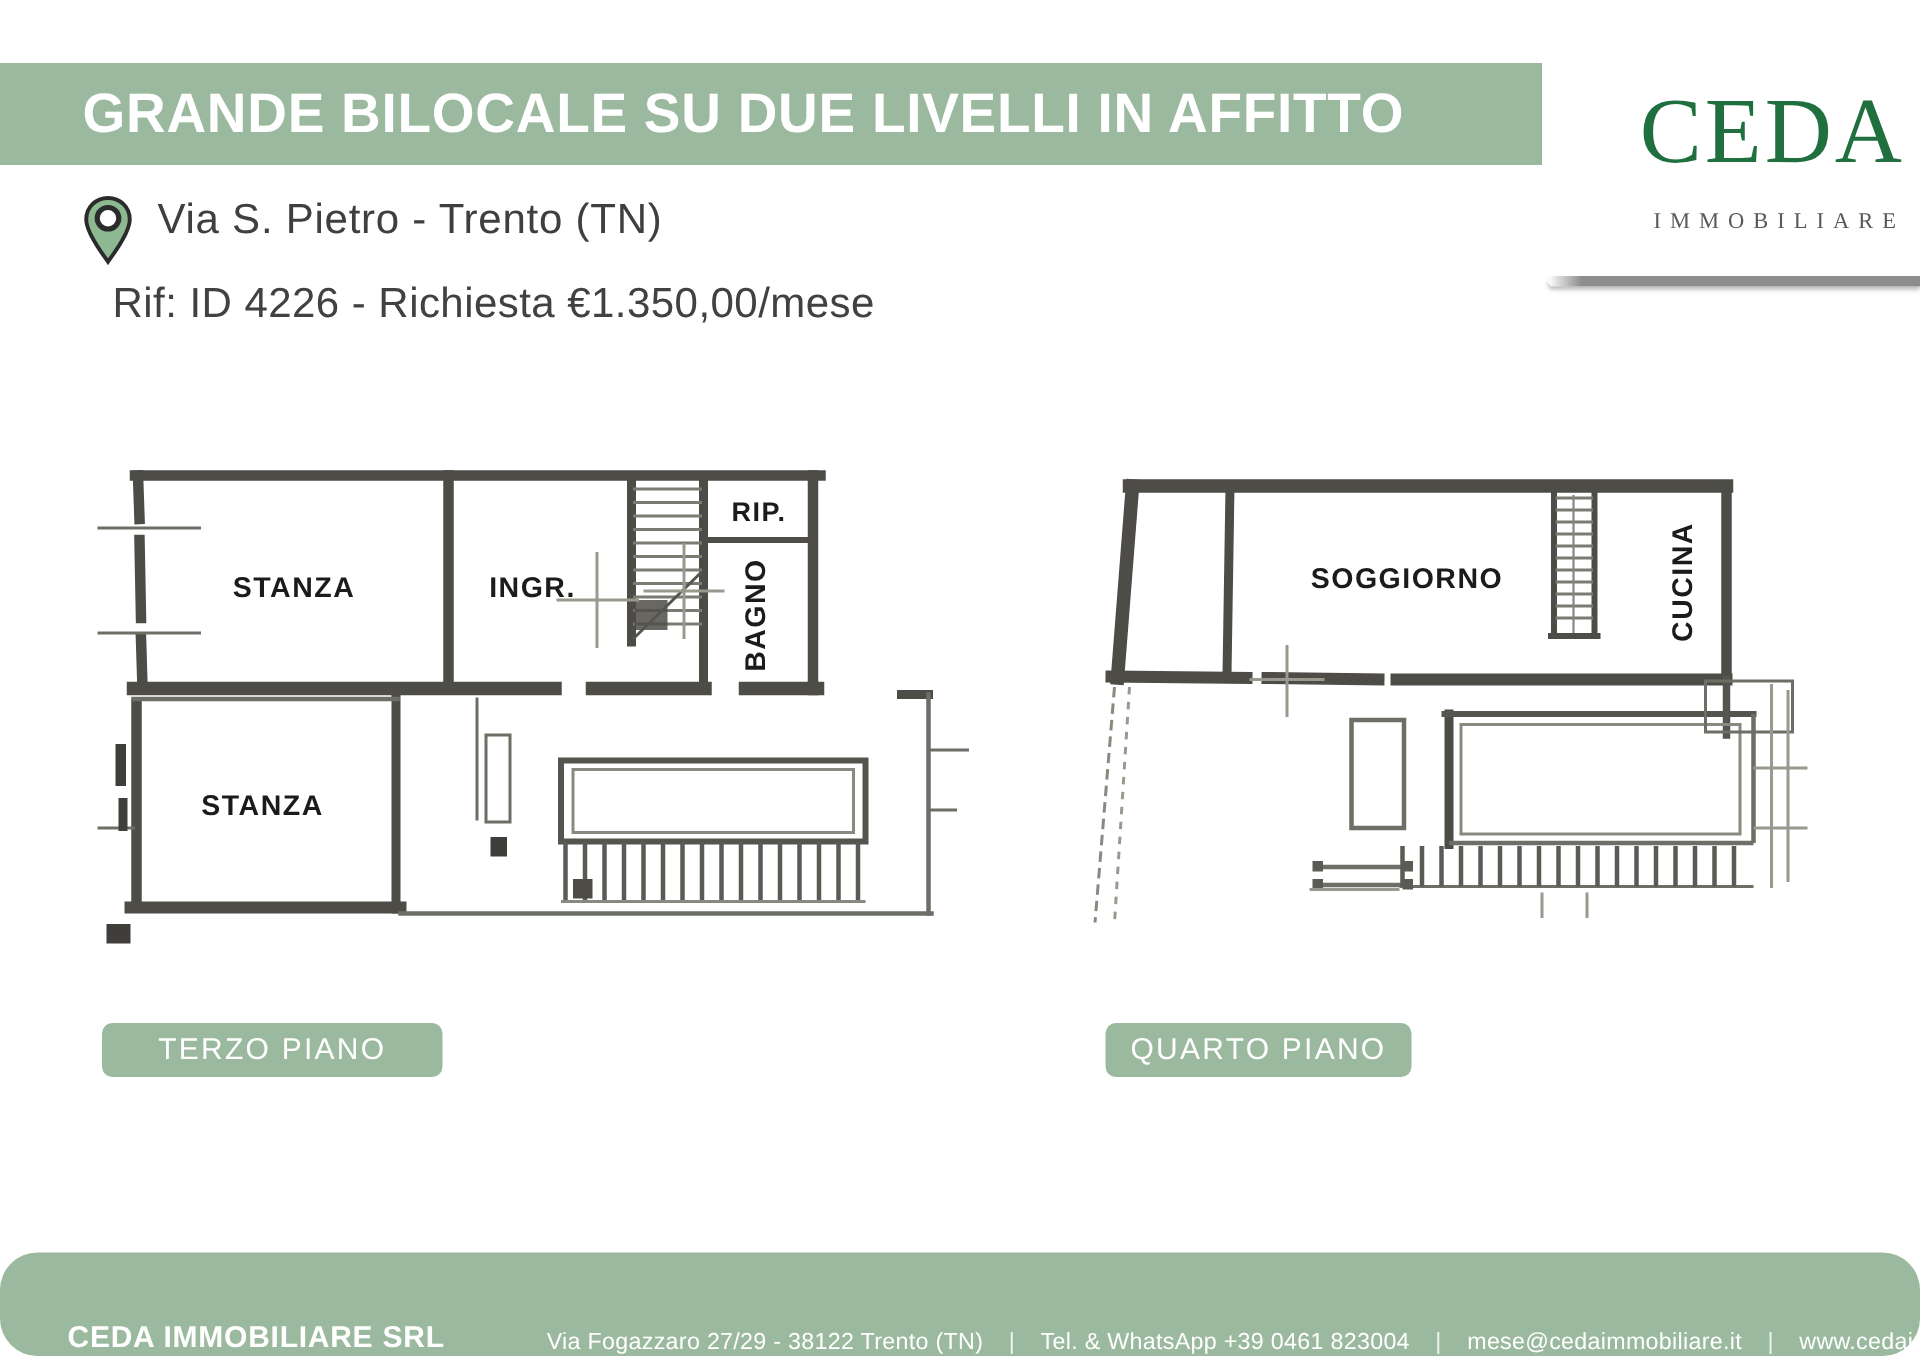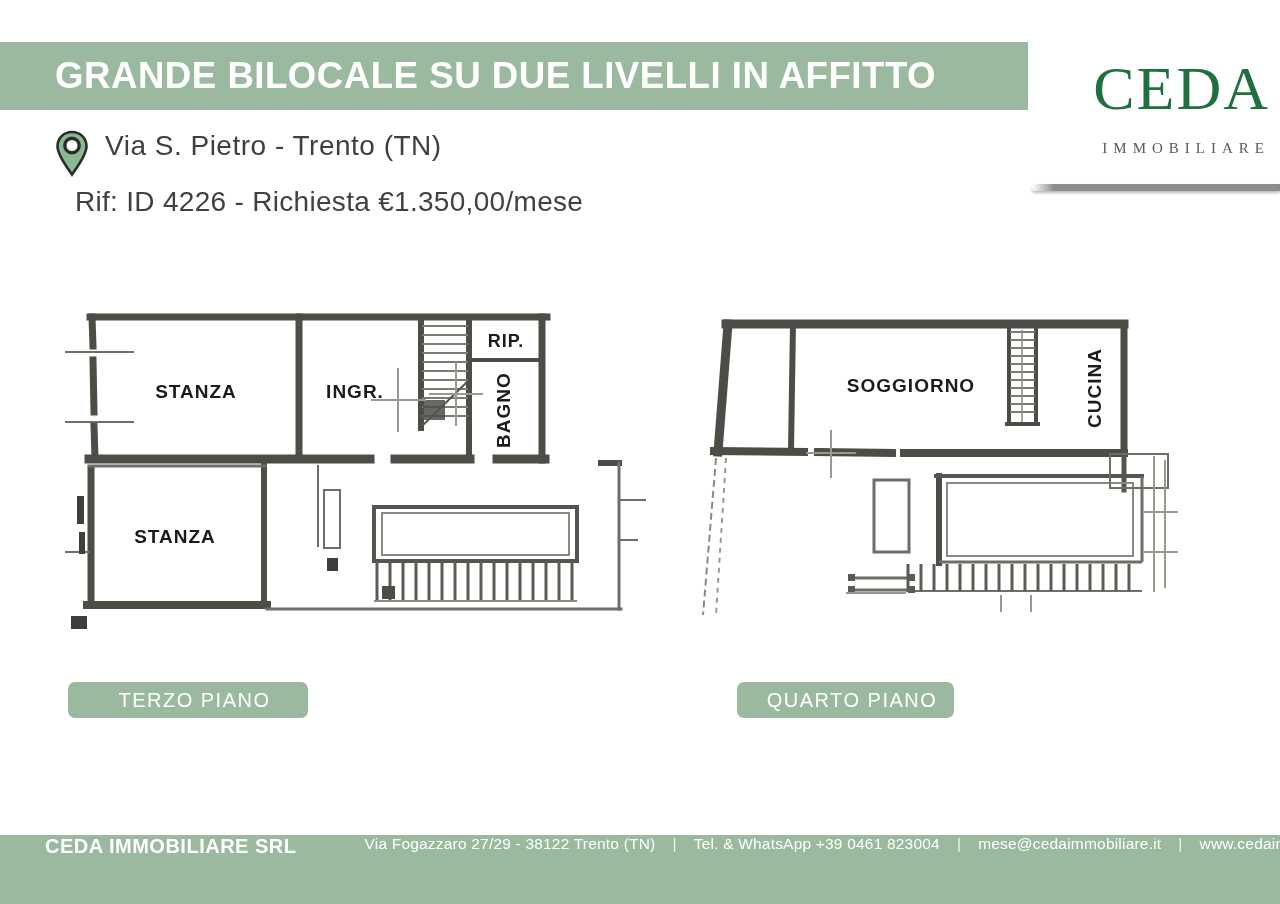--- a/index.html
+++ b/index.html
@@ -39,28 +39,28 @@
   .reference-text{position:absolute;left:55px;top:186px;font-size:28px;color:#414042;letter-spacing:.3px;margin-left:20px;}
   
   .plan{position:absolute;}
   .plan svg{display:block;}
   .room-label{font-family:"Liberation Sans",sans-serif;font-weight:bold;font-size:19px;fill:#1b1b1b;letter-spacing:1px;}
   .room-label.small{font-size:18px;}
   
   .floor-badge{
     position:absolute;top:682px;height:36px;border-radius:7px;background:#9bb99e;
     display:flex;align-items:center;justify-content:center;color:#ffffff;
-    font-size:20px;letter-spacing:1.5px;padding-left:13px;
+    font-size:20px;letter-spacing:1.5px;
   }
   .floor-badge.terzo{left:68px;width:227px;}
   .floor-badge.quarto{left:737px;width:204px;}
   
   .footer-bar{
     position:absolute;left:0;top:835px;width:1280px;height:69px;background:#9bb99e;
-    display:flex;align-items:flex-start;color:#ffffff;
+    display:flex;align-items:flex-end;color:#ffffff;border-radius:25px;
   }
   .footer-company{margin-left:45px;font-size:20px;font-weight:bold;letter-spacing:.5px;white-space:nowrap;}
   .footer-info{display:flex;align-items:center;margin-left:68px;font-size:15.5px;letter-spacing:.2px;white-space:nowrap;}
   .footer-sep{margin:0 17px;opacity:.85;font-weight:normal;}
 </style>
 </head>
 <body>
 
 <div class="header-bar">
   <div class="header-title">GRANDE BILOCALE SU DUE LIVELLI IN AFFITTO</div>
@@ -174,21 +174,21 @@
     <rect x="262" y="258" width="11" height="13" fill="#3f3e3a"></rect>
 
     <text class="room-label" x="131" y="98" text-anchor="middle">STANZA</text>
     <text class="room-label" x="290" y="98" text-anchor="middle">INGR.</text>
     <text class="room-label small" x="441" y="47" text-anchor="middle">RIP.</text>
     <text class="room-label" x="440" y="115" text-anchor="middle" transform="rotate(-90 440 110)">BAGNO</text>
     <text class="room-label" x="110" y="243" text-anchor="middle">STANZA</text>
   </svg>
 </div>
 
-<div class="plan" style="left:696px;top:300px;">
+<div class="plan" style="left:723px;top:300px;">
   <svg width="490" height="350" viewBox="0 0 490 350">
     <g stroke="#4d4c47" stroke-linecap="square" fill="none">
       <line x1="30" y1="24" x2="428" y2="24" stroke-width="9"></line>
       <line x1="32" y1="24" x2="22" y2="152" stroke-width="9"></line>
       <line x1="97" y1="24" x2="95" y2="150" stroke-width="6"></line>
       <line x1="18" y1="151" x2="108" y2="152" stroke-width="8"></line>
       <line x1="122" y1="152" x2="196" y2="153" stroke-width="8"></line>
       <line x1="208" y1="153" x2="428" y2="153" stroke-width="8"></line>
       <line x1="428" y1="24" x2="428" y2="153" stroke-width="7"></line>
       <line x1="428" y1="153" x2="428" y2="190" stroke-width="5" stroke="#55544e"></line>

